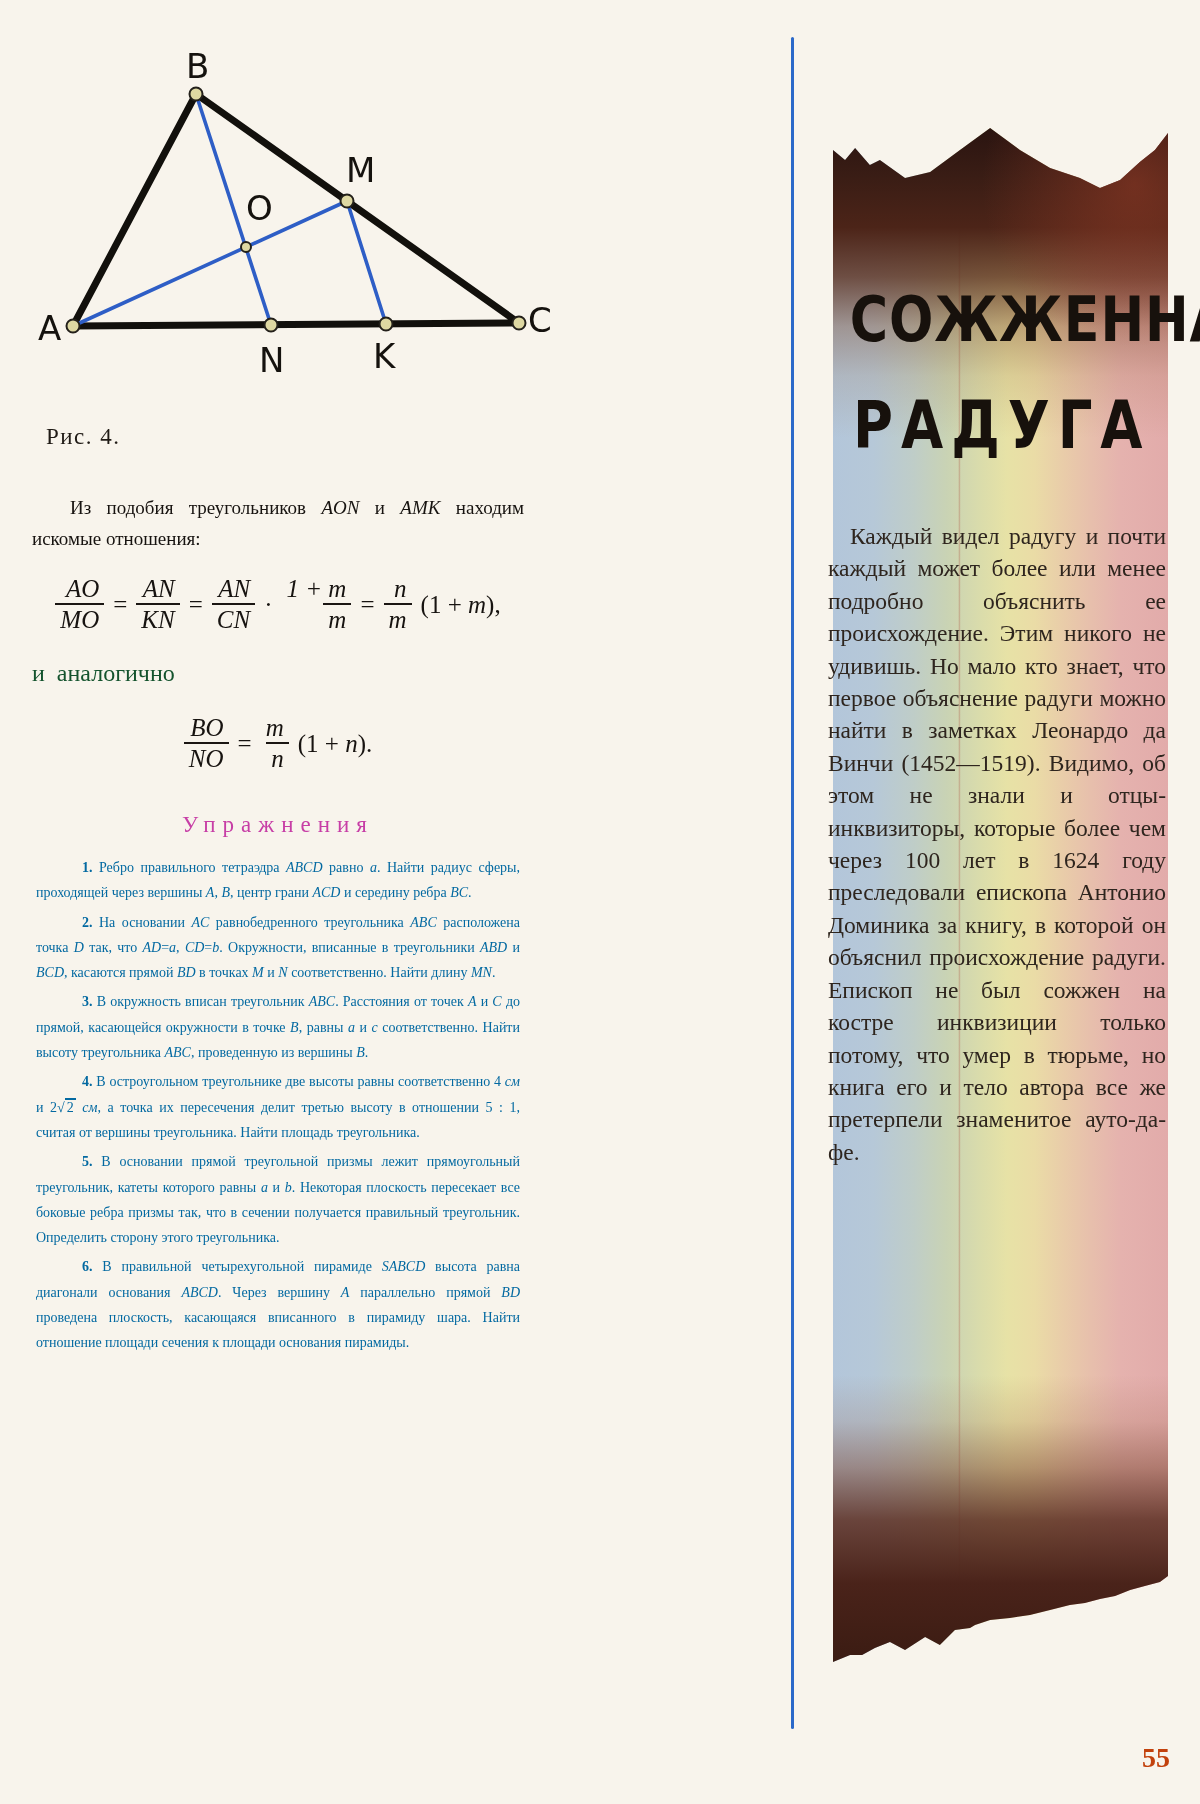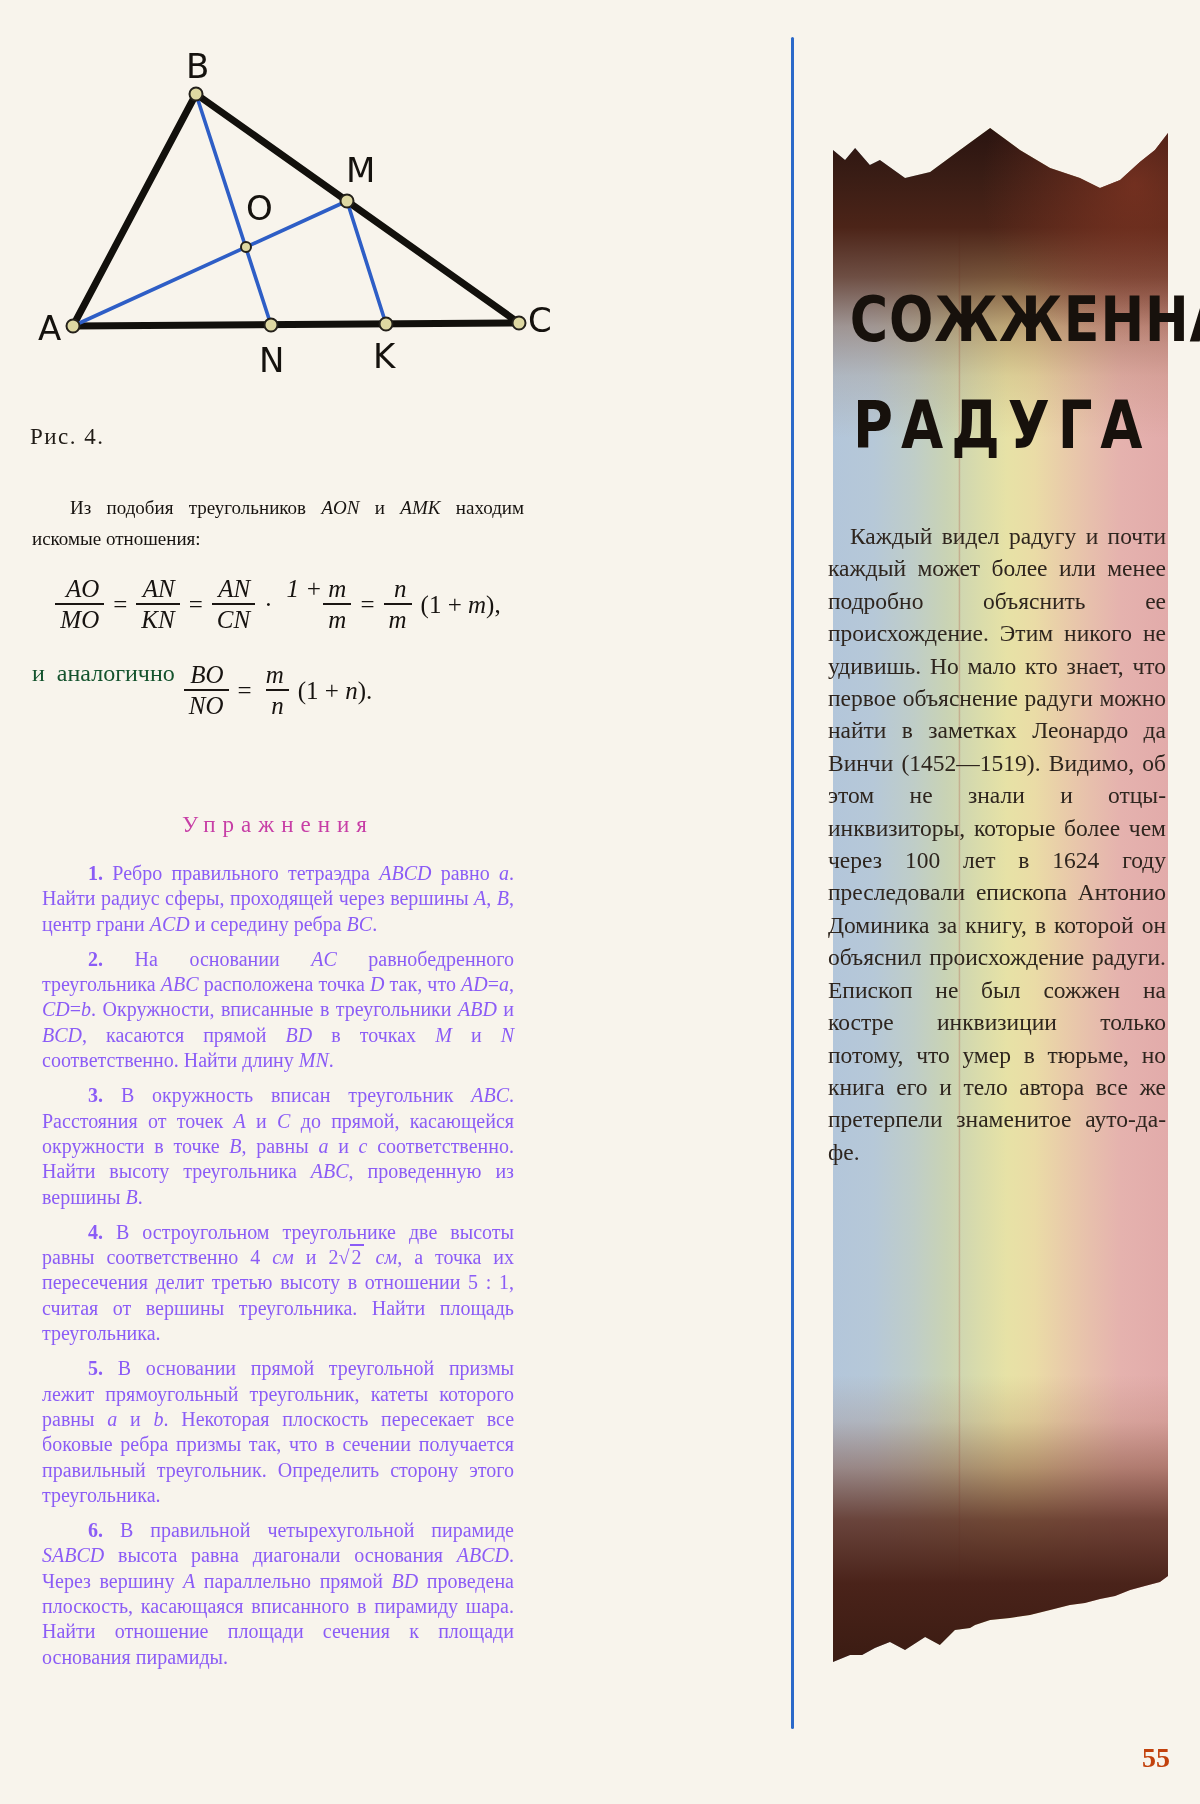--- a/index.html
+++ b/index.html
@@ -7,46 +7,46 @@
     width:1200px;height:1804px;position:relative;overflow:hidden;
     background:#f8f4ec;
     font-family:"Liberation Serif", serif;
     color:#1b1613;
   }
   .abs{position:absolute;}
 
   
   .fig-svg{left:30px;top:30px;width:520px;height:360px;}
   .fig-label{font-family:"DejaVu Sans", sans-serif;font-size:34px;fill:#15120e;}
-  .fig-caption{left:30px;top:424px;font-size:23px;letter-spacing:1.5px;color:#201b16;}
+  .fig-caption{left:46px;top:424px;font-size:23px;letter-spacing:1.5px;color:#201b16;}
 
   .intro{left:32px;top:492px;width:492px;font-size:19px;line-height:31px;
          text-align:justify;text-indent:38px;color:#171310;}
   .it{font-style:italic;}
   .bd{font-weight:bold;}
   .sqrt{white-space:nowrap;}
   .sqrt .rad{border-top:2px solid currentColor;padding:0 2px;}
 
   .formula{left:32px;top:576px;width:492px;display:flex;align-items:center;
            justify-content:center;gap:9px;font-size:25px;color:#171310;}
-  .formula2{top:662px;}
+  .formula2{top:715px;}
   .frac{display:inline-flex;flex-direction:column;align-items:flex-end;font-style:italic;}
   .frac .num{padding:0 5px 1px;line-height:1.05;}
   .frac .den{border-top:2.5px solid #1b1613;padding:2px 5px 0;line-height:1.05;}
   .op{font-style:normal;}
   .tail{font-style:normal;}
 
   .analog{left:32px;top:660px;font-size:24px;color:#14532d;word-spacing:6px;}
 
   .ex-heading{left:32px;top:812px;width:492px;text-align:center;
               font-size:23px;letter-spacing:7px;color:#c73ea6;}
 
   .exercises{left:32px;top:851px;width:492px;}
-  .exercises p{margin:10px;font-size:20px;line-height:25.3px;text-align:justify;
-               text-indent:46px;color:#8b5cf6;}
+  .exercises p{margin:4px;font-size:14px;line-height:25.3px;text-align:justify;
+               text-indent:46px;color:#0369a1;}
 
   
   .divider{left:791px;top:37px;width:3px;height:1692px;background:#2b69c9;border-radius:2px;}
 
   
   .banner{
     left:833px;top:128px;width:335px;height:1537px;z-index:1;
     background-image:
       linear-gradient(90deg, rgba(0,0,0,0) 37.4%, rgba(165,58,48,.25) 37.6%, rgba(165,58,48,.25) 37.9%, rgba(0,0,0,0) 38.1%),
       linear-gradient(90deg,

